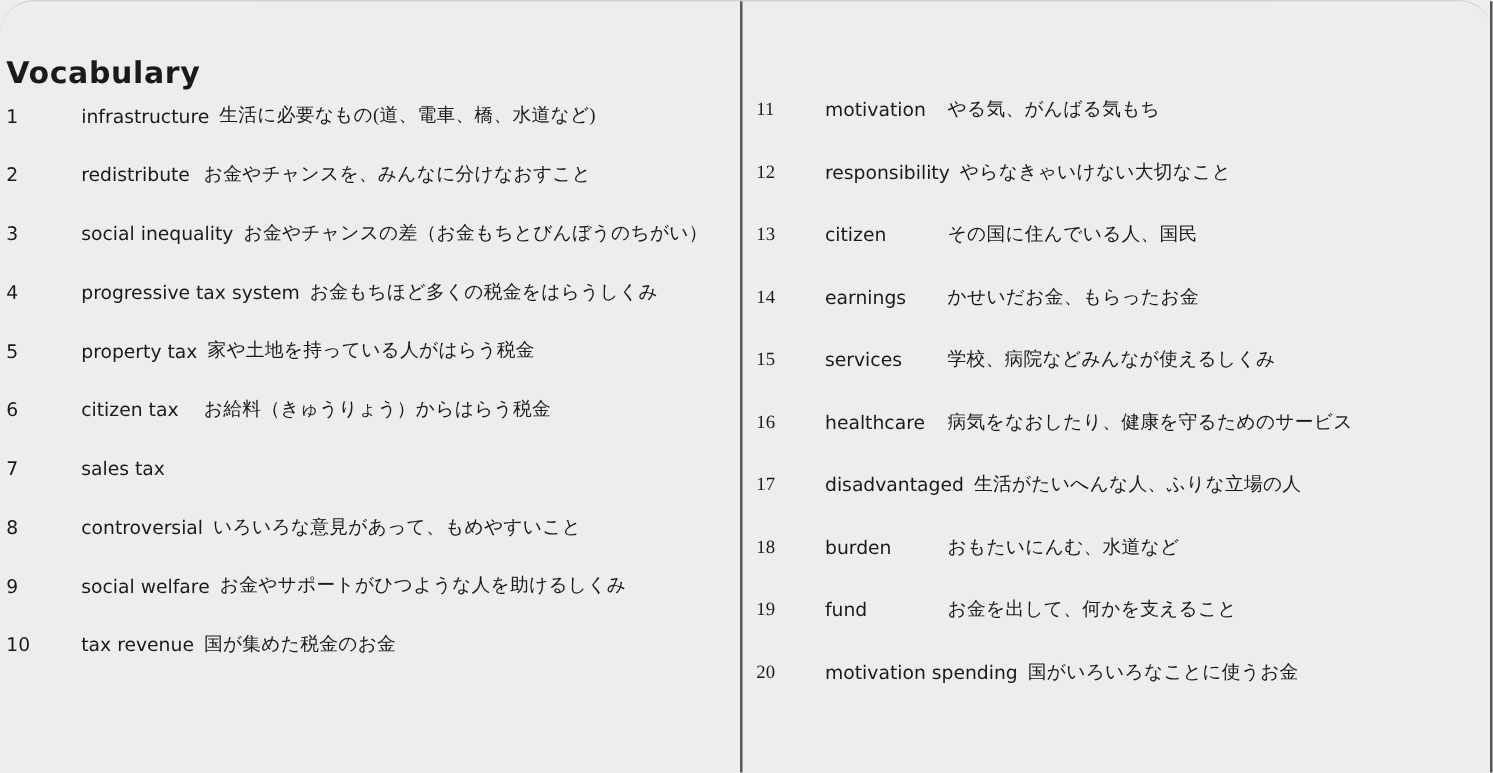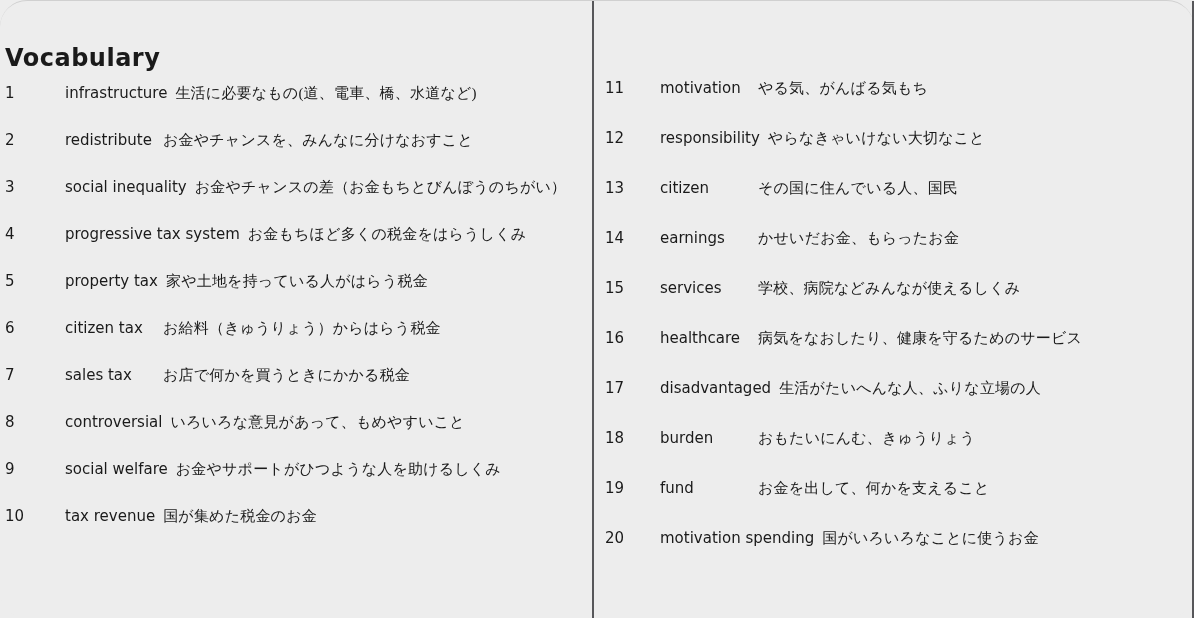--- a/index.html
+++ b/index.html
@@ -35,21 +35,21 @@
   .list-right { left: 605px; top: 62px; width: 582px; }
   .row {
     display: flex; align-items: center;
     font-size: 15px; line-height: 1.2;
     white-space: nowrap;
   }
   .list-left  .row { height: 47px; }
   .list-right .row { height: 50px; }
   .num { flex: none; }
   .list-left  .num { width: 60px; }
-  .list-right .num { width: 55px; }
+  .list-right .num { width: 55px; font-family: Liberation Serif, serif; }
   .word { display: inline-block; min-width: 90px; margin-right: 8px; }
   .def  { letter-spacing: 0.2px; font-family: Liberation Serif, serif; }
 </style>
 </head>
 <body>
 
 <div class="page">
   <h1 class="title">Vocabulary</h1>
 
   <div class="vocab-list list-left">
@@ -79,21 +79,20 @@
         <span class="def">家や土地を持っている人がはらう税金</span>
       </div>
       <div class="row">
         <span class="num">6</span>
         <span class="word">citizen tax</span>
         <span class="def">お給料（きゅうりょう）からはらう税金</span>
       </div>
       <div class="row">
         <span class="num">7</span>
         <span class="word">sales tax</span>
-        <span class="def">お店で何かを買うときにかかる税金</span>
       </div>
       <div class="row">
         <span class="num">8</span>
         <span class="word">controversial</span>
         <span class="def">いろいろな意見があって、もめやすいこと</span>
       </div>
       <div class="row">
         <span class="num">9</span>
         <span class="word">social welfare</span>
         <span class="def">お金やサポートがひつような人を助けるしくみ</span>
@@ -139,21 +138,21 @@
         <span class="def">病気をなおしたり、健康を守るためのサービス</span>
       </div>
       <div class="row">
         <span class="num">17</span>
         <span class="word">disadvantaged</span>
         <span class="def">生活がたいへんな人、ふりな立場の人</span>
       </div>
       <div class="row">
         <span class="num">18</span>
         <span class="word">burden</span>
-        <span class="def">おもたいにんむ、きゅうりょう</span>
+        <span class="def">おもたいにんむ、水道など</span>
       </div>
       <div class="row">
         <span class="num">19</span>
         <span class="word">fund</span>
         <span class="def">お金を出して、何かを支えること</span>
       </div>
       <div class="row">
         <span class="num">20</span>
         <span class="word">motivation spending</span>
         <span class="def">国がいろいろなことに使うお金</span>

